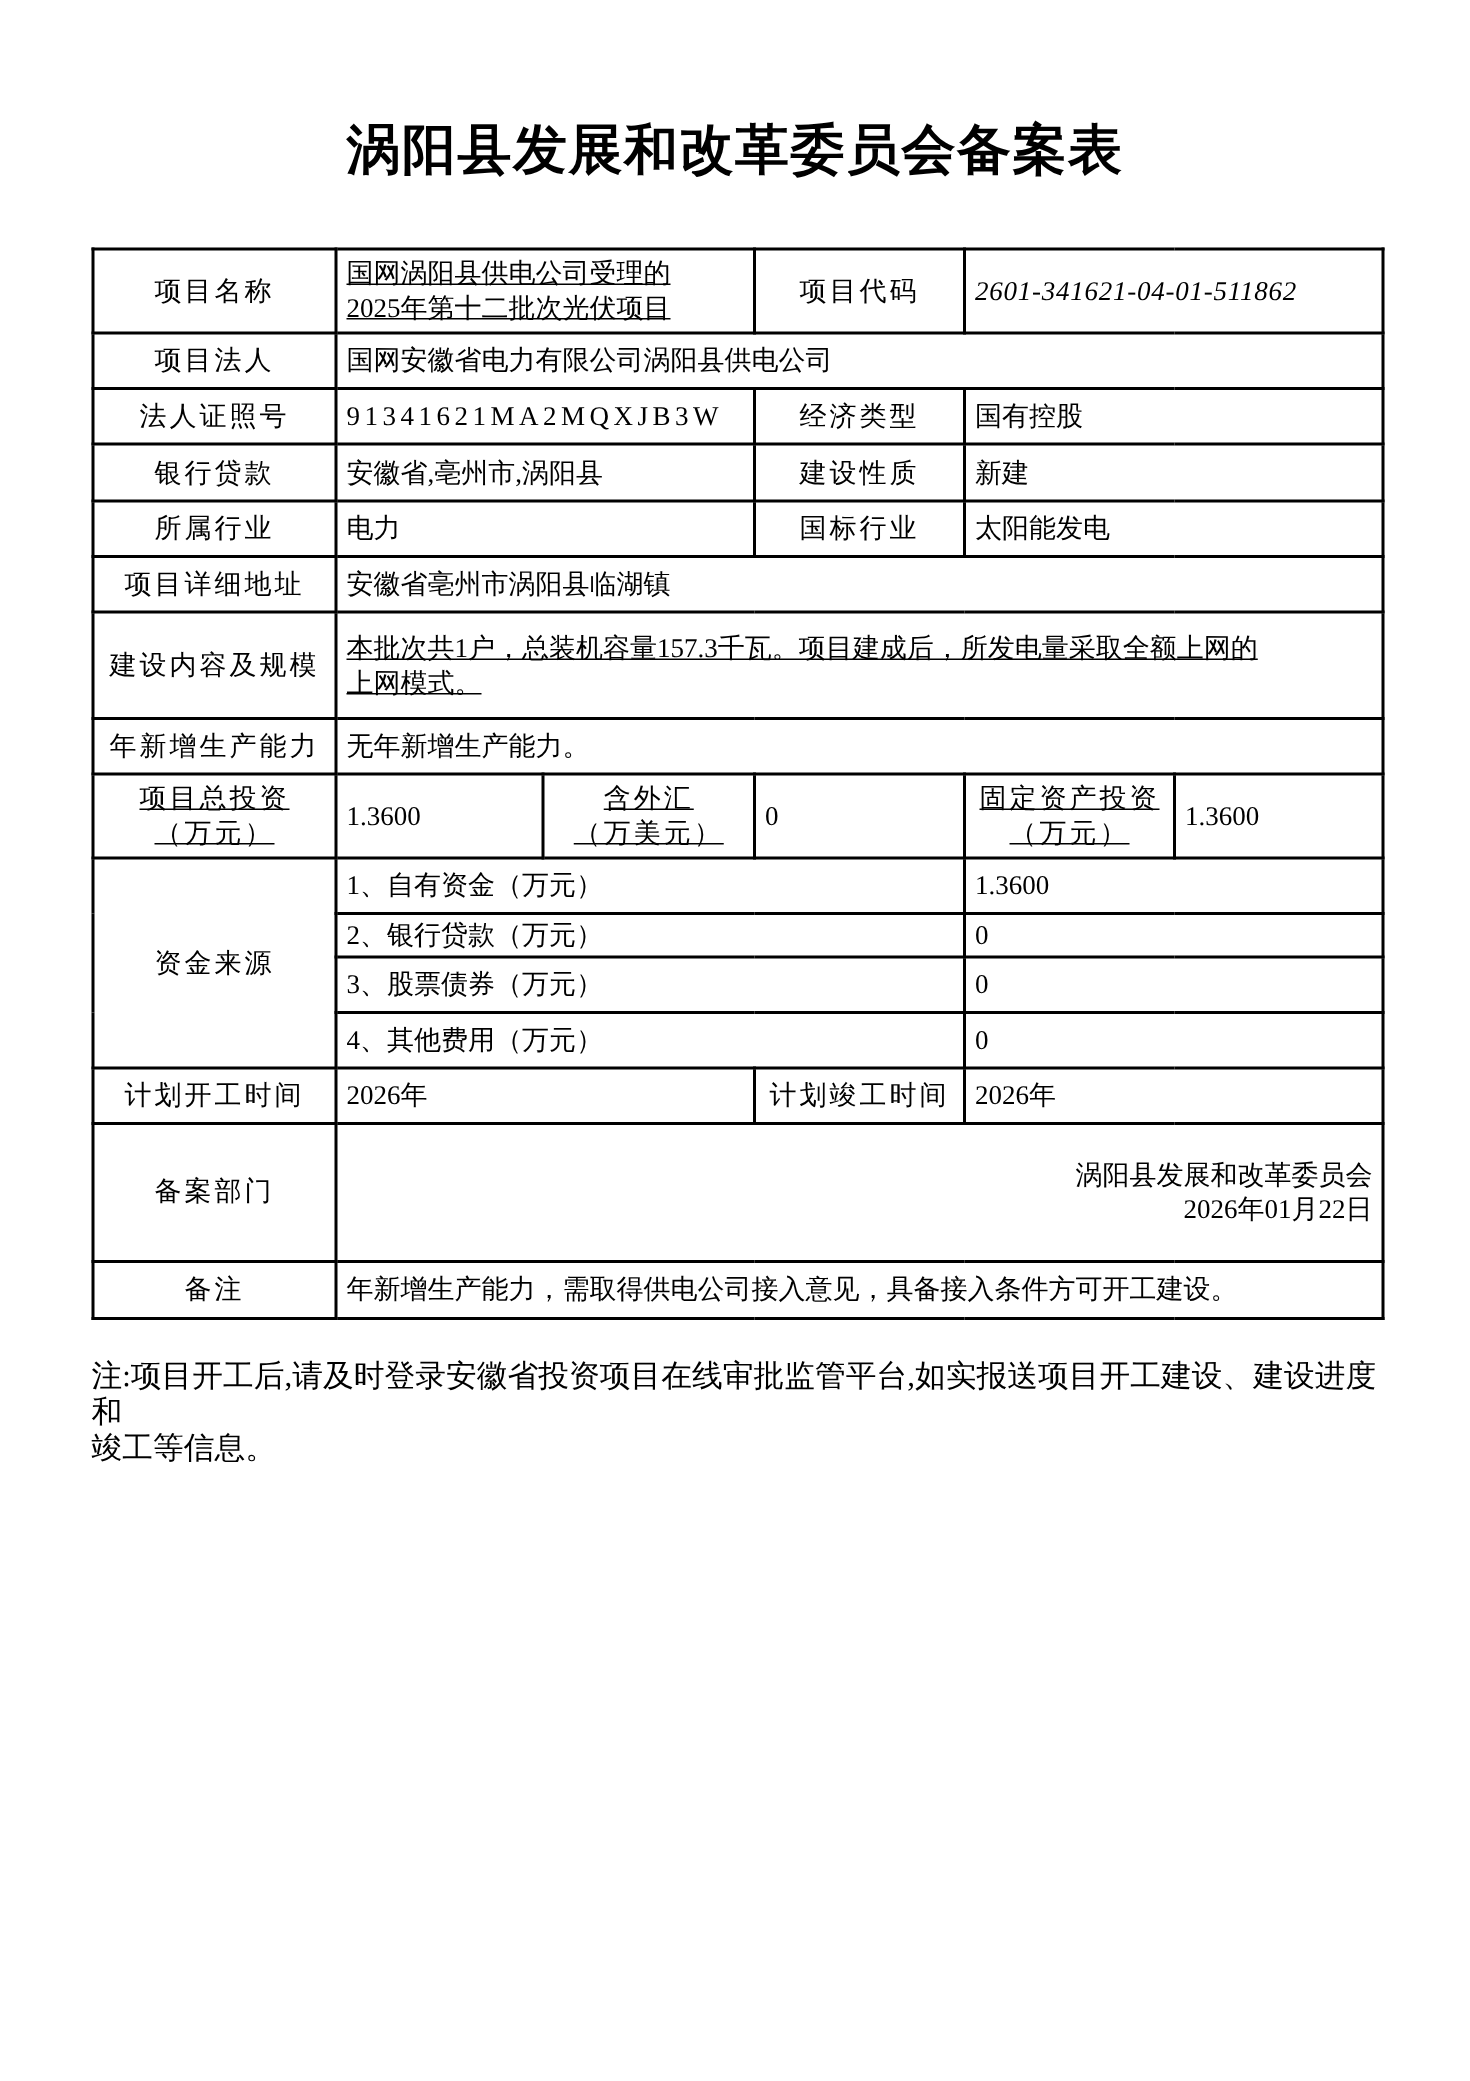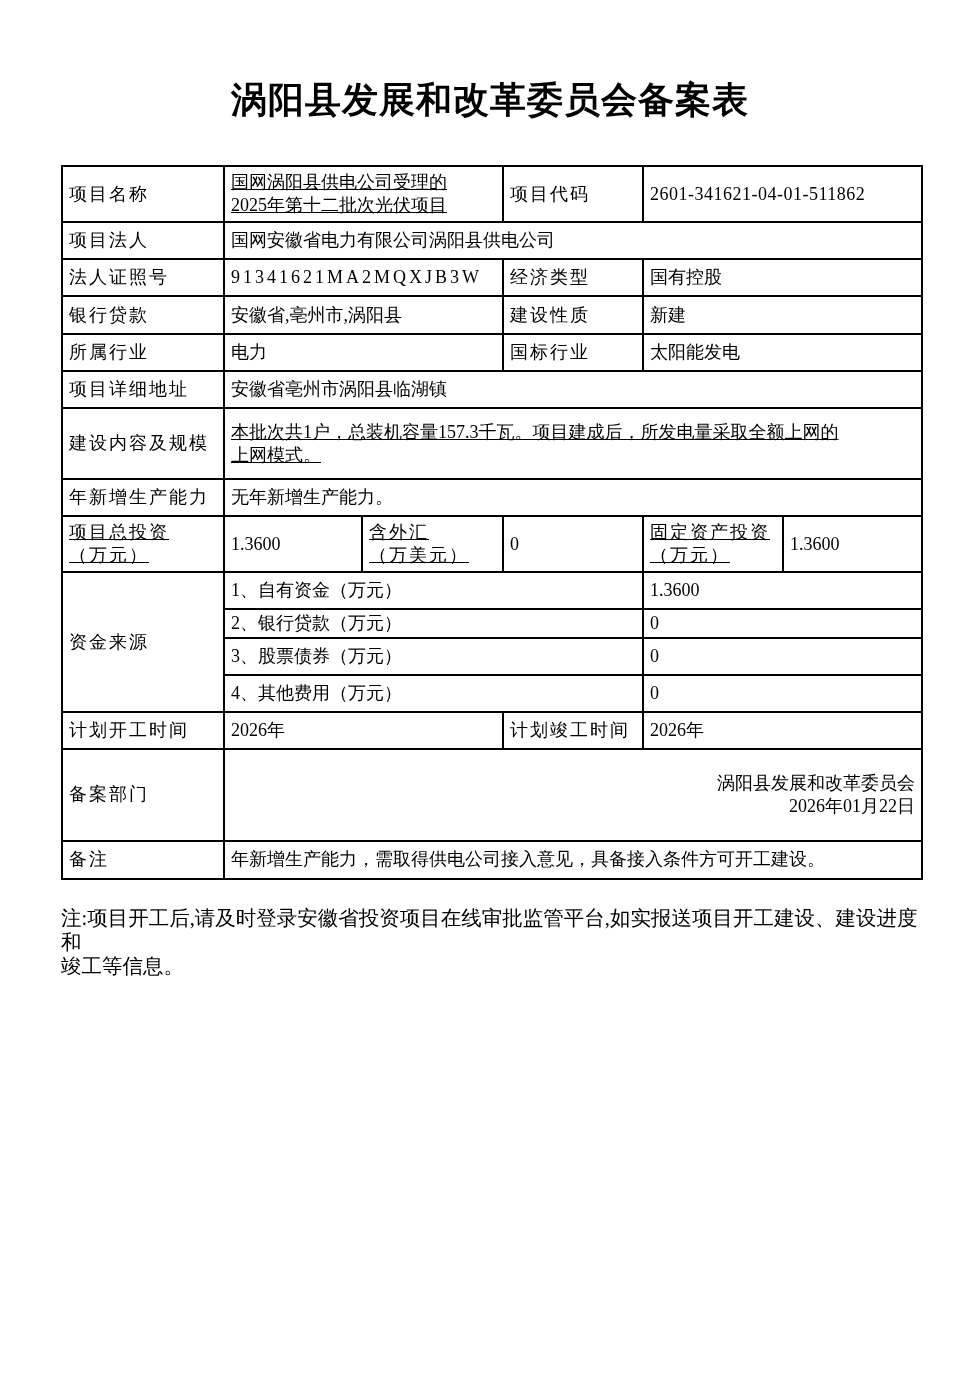--- a/index.html
+++ b/index.html
@@ -29,30 +29,31 @@
   }
   table.form td {
     border: 2px solid #000;
     font-size: 18px;
     line-height: 1.26;
     vertical-align: middle;
     padding: 2px 6px;
     overflow: hidden;
   }
   td.lbl {
+    text-align: center;
     letter-spacing: 2px;
     padding: 2px 2px;
   }
   td.val {
     text-align: left;
     padding-left: 9px;
   }
   .pre { white-space: pre-line; text-decoration: underline; }
   .alnum { letter-spacing: 3px; margin-left: 32px; }
-  .code { letter-spacing: 0.5px; }
+  .code { letter-spacing: 0.5px; font-style: italic; }
   td.dept-cell {
     text-align: right;
     padding-right: 168px;
     line-height: 30px;
   }
   .footnote {
     width: 864px;
     margin: 26px 0 0 61px;
     font-size: 20.5px;
     line-height: 24px;

